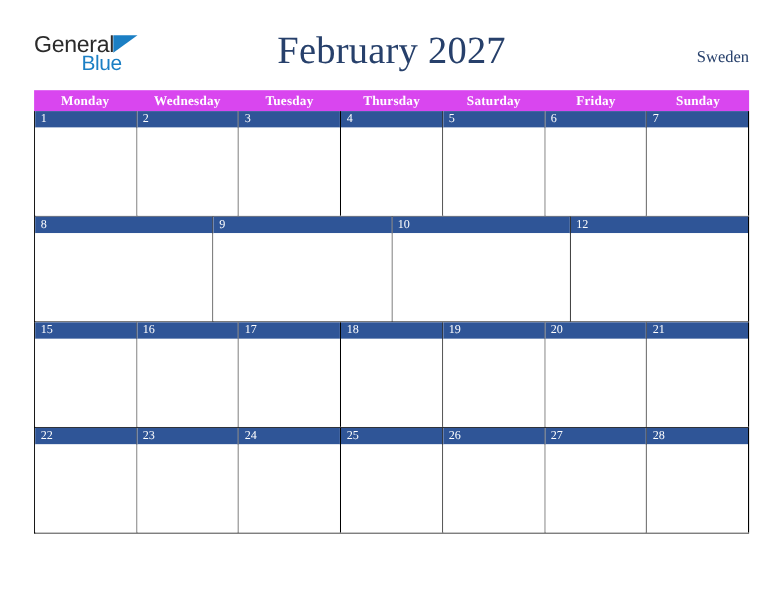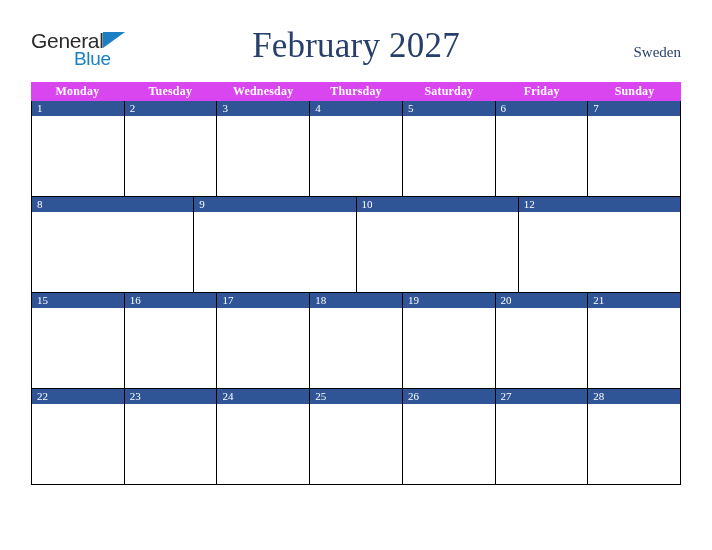--- a/index.html
+++ b/index.html
@@ -169,22 +169,22 @@
     <div class="title">February 2027</div>
 
     <div class="country">Sweden</div>
 
   </div>
 
   <div class="calendar">
 
     <div class="weekday-row">
       <div class="weekday-cell">Monday</div>
+      <div class="weekday-cell">Wednesday</div>
       <div class="weekday-cell">Tuesday</div>
-      <div class="weekday-cell">Wednesday</div>
       <div class="weekday-cell">Thursday</div>
       <div class="weekday-cell">Saturday</div>
       <div class="weekday-cell">Friday</div>
       <div class="weekday-cell">Sunday</div>
     </div>
 
     <div class="week-row">
       <div class="day-cell">
         <div class="day-number-band">1</div>
         <div class="day-body"></div>

